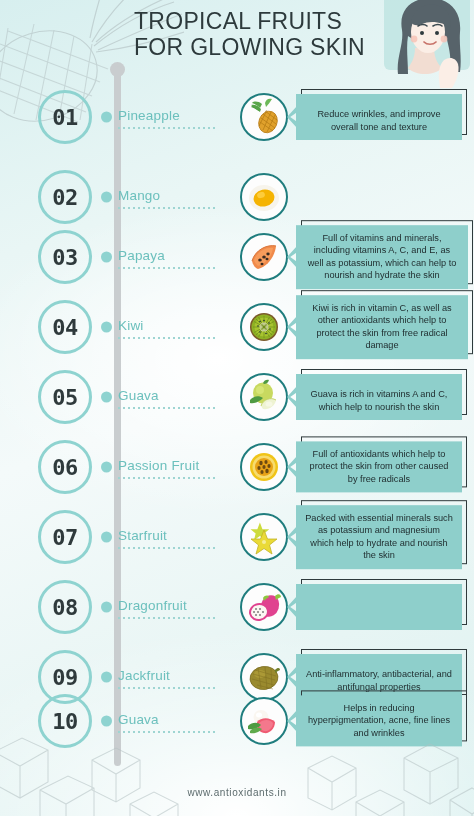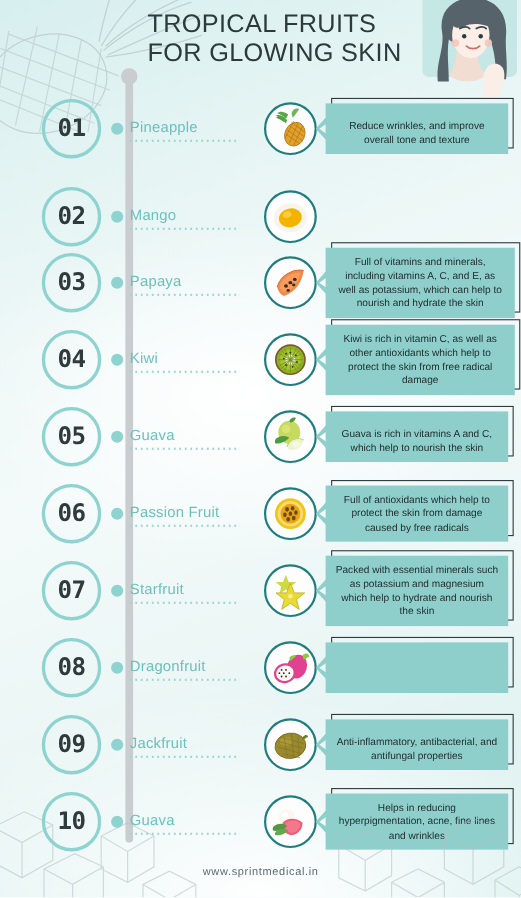--- a/index.html
+++ b/index.html
@@ -326,21 +326,21 @@
               <ellipse cx="17" cy="24" rx="1.6" ry="2.1"></ellipse>
               <ellipse cx="14" cy="20" rx="1.6" ry="2.1"></ellipse>
               <ellipse cx="19" cy="19" rx="1.6" ry="2"></ellipse>
             </g>
           </svg>
         </div>
         <div class="callout">
           <div class="callout-frame"></div>
           <div class="callout-body">
             <div class="callout-notch"></div>
-            <p>Full of antioxidants which help to protect the skin from damage caused by free radicals</p>
+            <p>Full of antioxidants which help to protect the skin from other caused by free radicals</p>
           </div>
         </div>
       </div>
       <div class="row" style="top: 502px;">
         <div class="num-circle">
           <span>07</span>
         </div>
         <div class="dot"></div>
         <div class="fruit-name">Starfruit</div>
         <div class="dashline"></div>
@@ -412,21 +412,21 @@
           </svg>
         </div>
         <div class="callout">
           <div class="callout-frame"></div>
           <div class="callout-body">
             <div class="callout-notch"></div>
             <p>Anti-inflammatory, antibacterial, and antifungal properties</p>
           </div>
         </div>
       </div>
-      <div class="row" style="top: 712px;">
+      <div class="row" style="top: 686px;">
         <div class="num-circle">
           <span>10</span>
         </div>
         <div class="dot"></div>
         <div class="fruit-name">Guava</div>
         <div class="dashline"></div>
         <div class="fruit-icon">
           <svg viewBox="0 0 38 38">
             <ellipse cx="16" cy="15" rx="7.5" ry="7" fill="#faf6f0"></ellipse>
             <ellipse cx="14" cy="13" rx="3" ry="2.5" fill="#ffffff"></ellipse>
@@ -456,14 +456,14 @@
   </svg>
   <svg class="wm" id="wm-ice-right" viewBox="0 0 190 120">
     <g fill="none" stroke="#b3c0c2" stroke-width="1.1">
       <path d="M8 54 L32 42 L56 54 L56 82 L32 96 L8 84 Z M8 54 L32 68 L56 54 M32 68 L32 96"></path>
       <path d="M56 88 L80 76 L104 88 L104 116 L80 130 L56 118 Z M56 88 L80 102 L104 88 M80 102 L80 130"></path>
       <path d="M104 44 L130 30 L158 44 L158 74 L130 90 L104 76 Z M104 44 L130 58 L158 44 M130 58 L130 90"></path>
       <path d="M150 86 L172 74 L194 86 L194 112 L172 126 L150 114 Z M150 86 L172 100 L194 86 M172 100 L172 126"></path>
     </g>
   </svg>
 
-  <div id="footer-url">www.sprintmedical.in</div>
+  <div id="footer-url">www.antioxidants.in</div>
 </div>
 
 </body></html>

